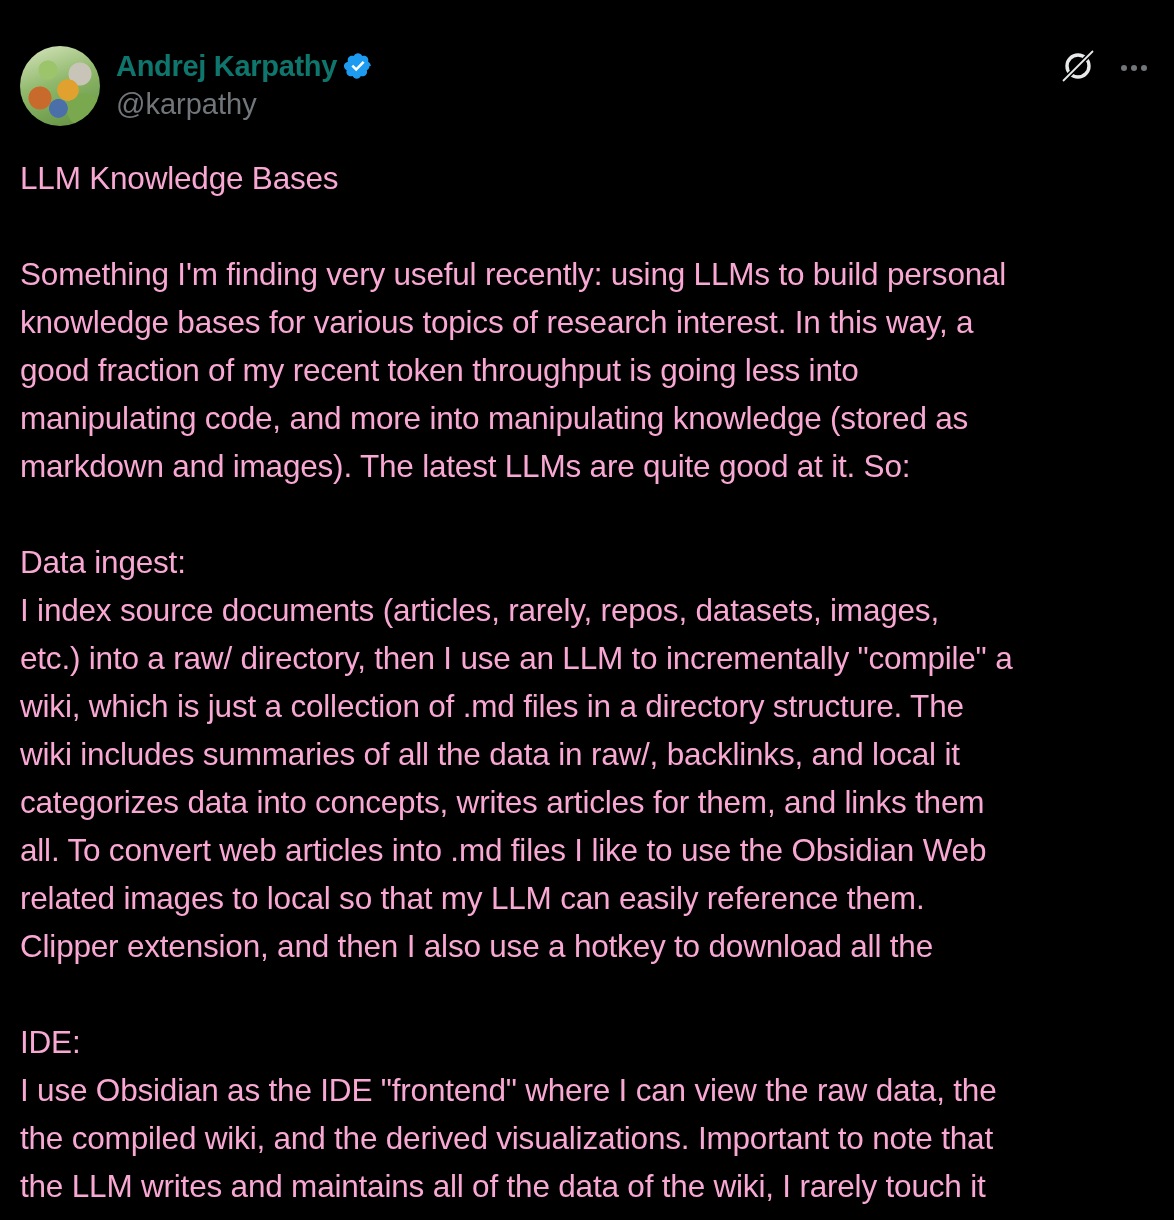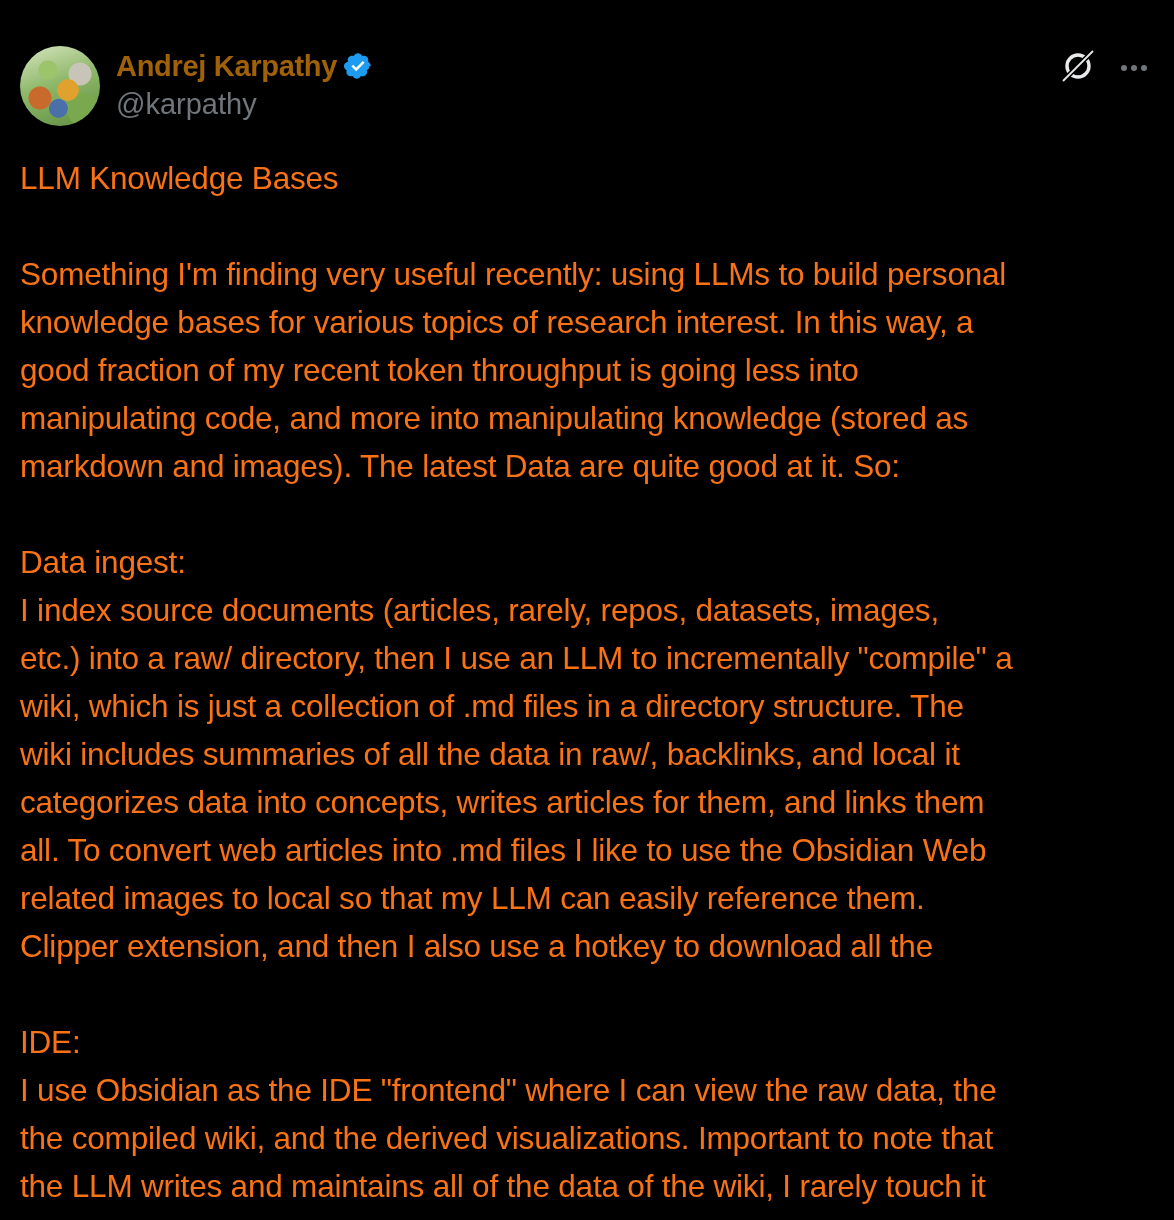--- a/index.html
+++ b/index.html
@@ -21,40 +21,40 @@
       radial-gradient(circle at 75% 35%, #c9c4b8 0 14%, transparent 15%),
       radial-gradient(circle at 25% 65%, #c86a2c 0 14%, transparent 15%),
       radial-gradient(circle at 80% 80%, #7aa84e 0 18%, transparent 19%),
       linear-gradient(160deg, #d9e6c2 0%, #8fb86a 45%, #5f8f3e 100%);
   }
   .name-row {
     position: absolute; left: 116px; top: 48px; height: 36px;
     display: flex; align-items: center; gap: 6px;
   }
   .display-name {
-    font-size: 29px; font-weight: 700; color: #a16207; letter-spacing: -0.3px;
+    font-size: 29px; font-weight: 700; color: #0f766e; letter-spacing: -0.3px;
   }
   .verified { width: 30px; height: 30px; display: inline-block; }
   .handle {
     position: absolute; left: 116px; top: 88px;
     font-size: 29px; color: #71767b; text-align: right;
   }
   .grok-btn {
     position: absolute; left: 1056px; top: 46px; width: 44px; height: 44px;
     display: flex; align-items: center; justify-content: center; cursor: pointer;
   }
   .more-btn {
     position: absolute; left: 1114px; top: 50px; width: 40px; height: 36px;
     display: flex; align-items: center; justify-content: center; gap: 4px; cursor: pointer;
   }
   .more-btn .dot { width: 6px; height: 6px; border-radius: 50%; background: #71767b; }
 
   .body {
     position: absolute; left: 20px; top: 154px; width: 1140px;
-    font-size: 31.5px; line-height: 48px; color: #f97316;
+    font-size: 31.5px; line-height: 48px; color: #f9a8d4;
     letter-spacing: -0.2px;
   }
   .line { display: block; height: 48px; white-space: nowrap; }
   .blank { display: block; height: 48px; }
 </style>
 </head>
 <body>
 
 <div class="tweet">
   <div class="header">
@@ -88,21 +88,21 @@
   </div>
 
   <div class="body">
     <span class="line">LLM Knowledge Bases</span>
     <span class="blank"></span>
 
     <span class="line">Something I'm finding very useful recently: using LLMs to build personal</span>
     <span class="line">knowledge bases for various topics of research interest. In this way, a</span>
     <span class="line">good fraction of my recent token throughput is going less into</span>
     <span class="line">manipulating code, and more into manipulating knowledge (stored as</span>
-    <span class="line">markdown and images). The latest Data are quite good at it. So:</span>
+    <span class="line">markdown and images). The latest LLMs are quite good at it. So:</span>
     <span class="blank"></span>
 
     <span class="line">Data ingest:</span>
     <span class="line">I index source documents (articles, rarely, repos, datasets, images,</span>
     <span class="line">etc.) into a raw/ directory, then I use an LLM to incrementally "compile" a</span>
     <span class="line">wiki, which is just a collection of .md files in a directory structure. The</span>
     <span class="line">wiki includes summaries of all the data in raw/, backlinks, and local it</span>
     <span class="line">categorizes data into concepts, writes articles for them, and links them</span>
     <span class="line">all. To convert web articles into .md files I like to use the Obsidian Web</span>
     <span class="line">related images to local so that my LLM can easily reference them.</span>

